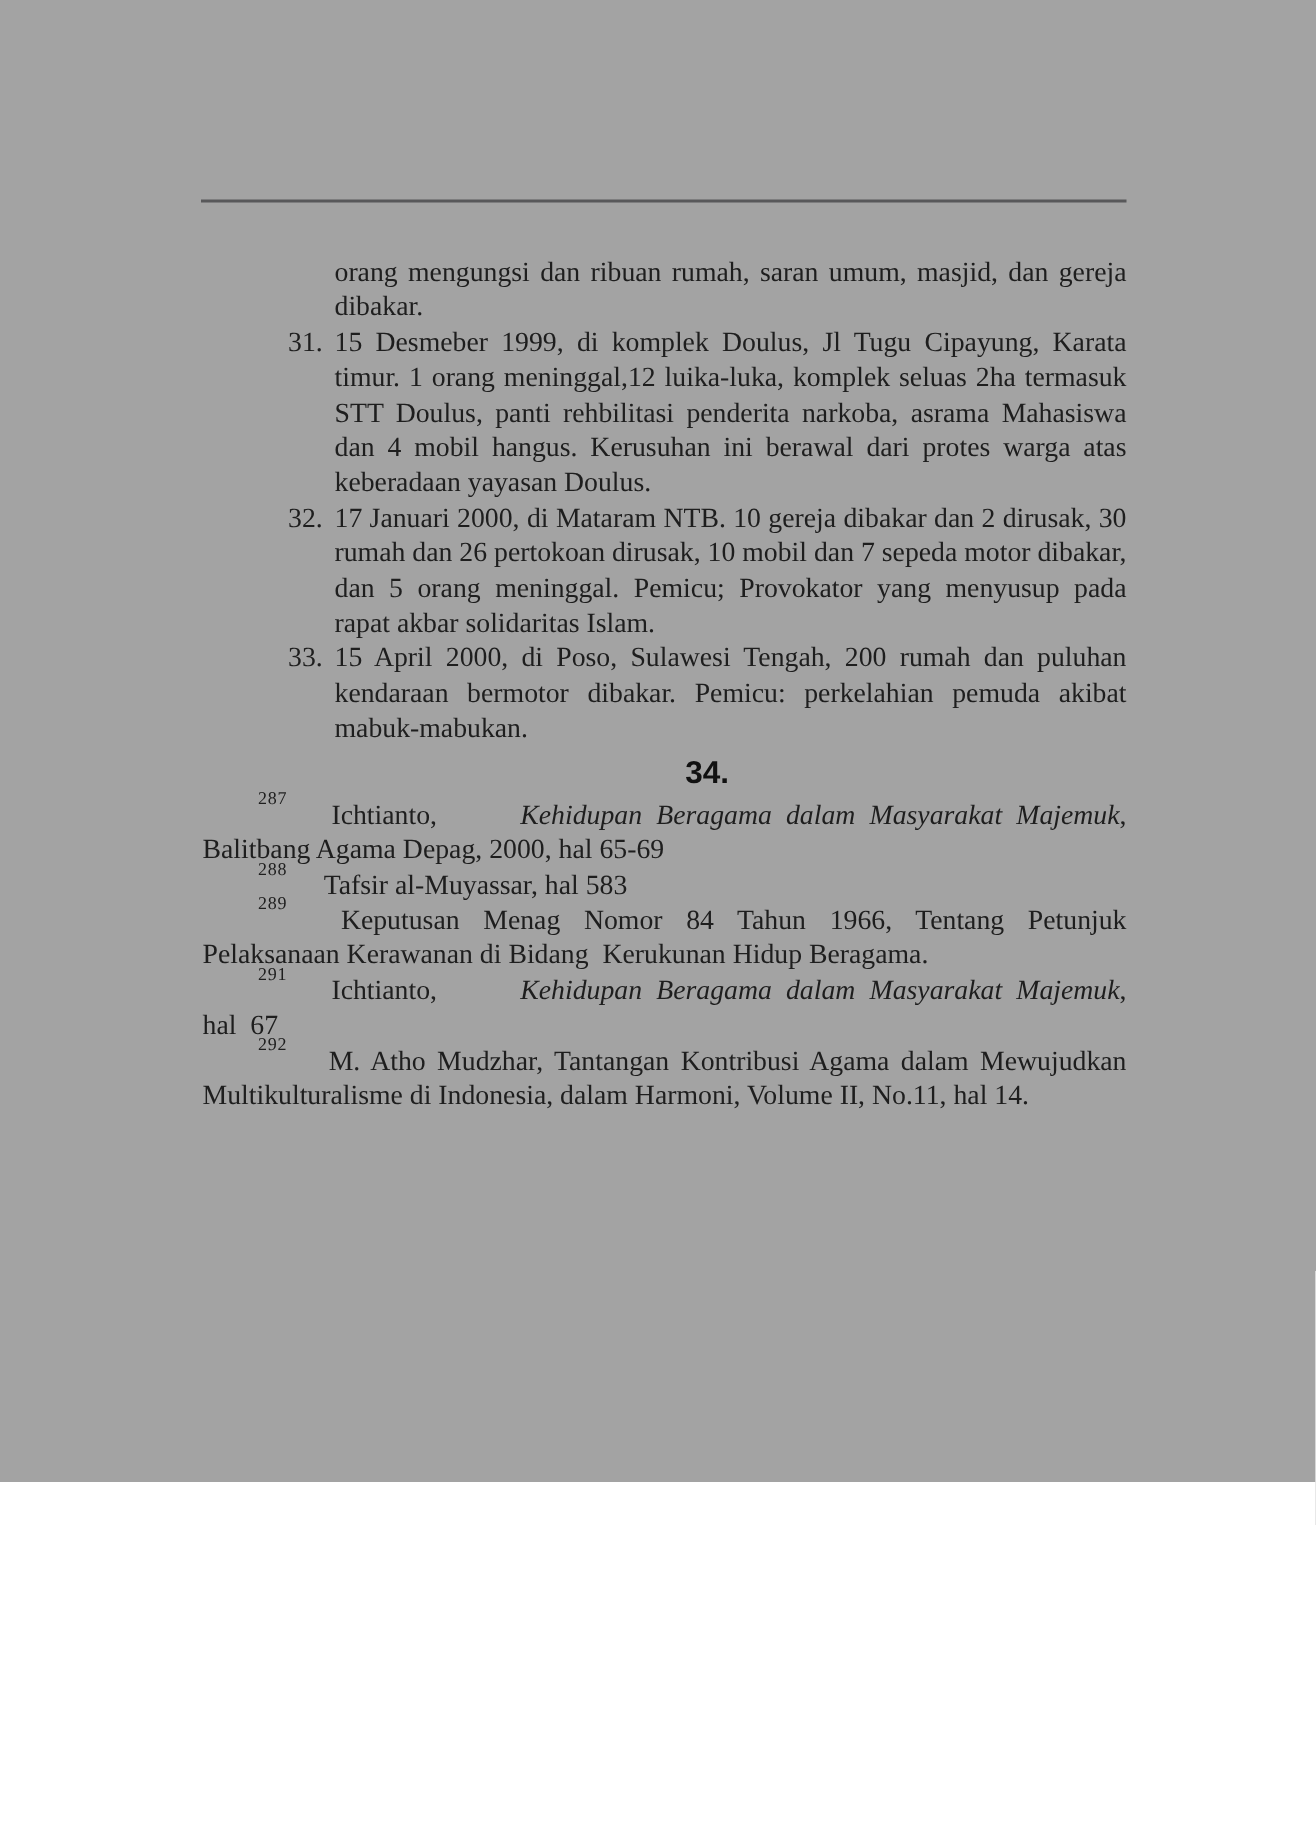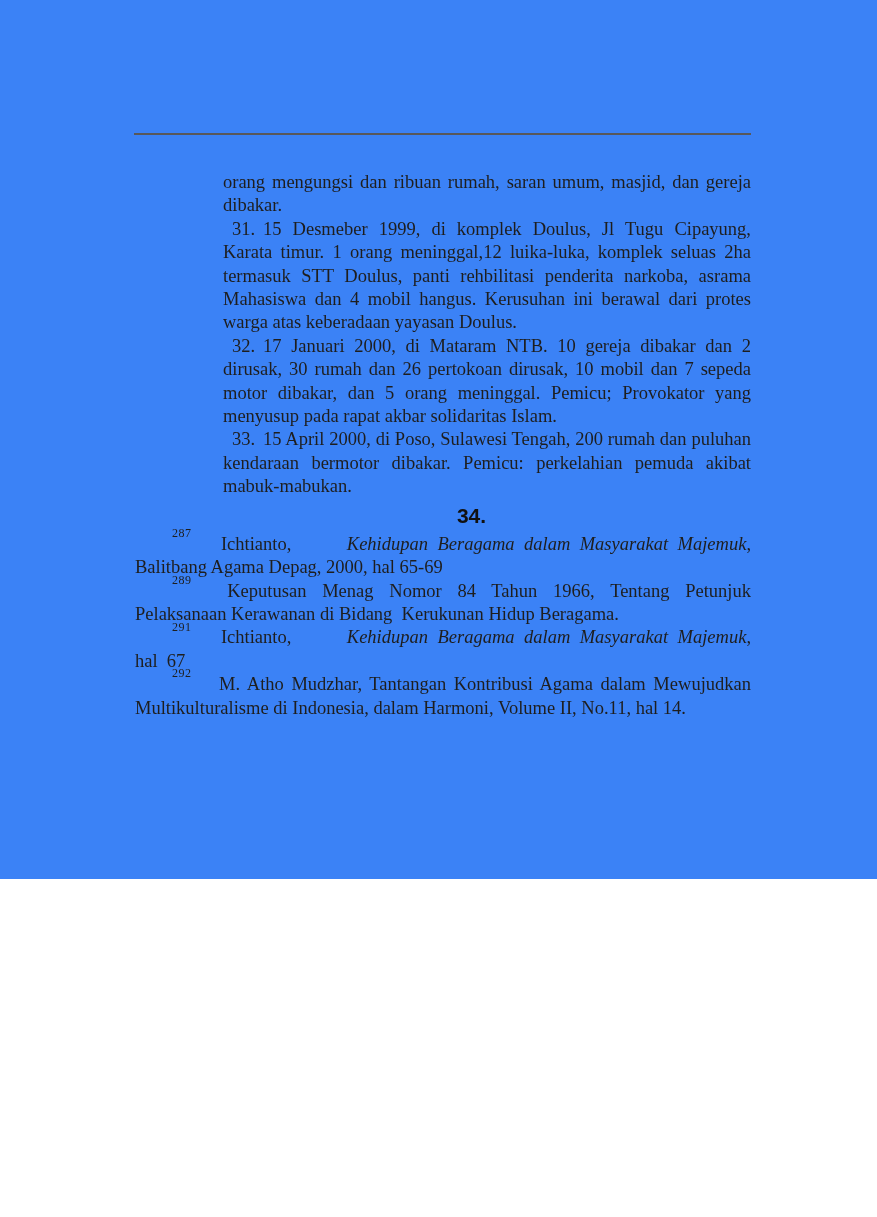--- a/index.html
+++ b/index.html
@@ -1,33 +1,33 @@
 <!DOCTYPE html>
 <html><head>
 <meta charset="utf-8">
 <style>
   * { margin:0; padding:0; box-sizing:border-box; }
   html,body { background:#ffffff; }
   body { width:877px; height:1217px; position:relative; }
   .page {
-    position:relative; width:877px; height:879px; background:#3b82f6;
+    position:relative; width:877px; height:988px; background:#a3a3a3;
     font-family:"Liberation Serif","DejaVu Serif",serif;
     color:#1e1e1e; overflow:hidden;padding-left:28px;
   }
   .rule {
     position:absolute; left:134px; top:133px; width:617px; height:2px;
     background:#58585a;
   }
   .content {
     position:absolute; left:135px; top:171px; width:616px;
     font-size:18.5px; line-height:23.4px; text-align:justify;
   }
   p.cont { margin-left:88px; }
   p.item { margin-left:88px; text-indent:-31px; }
-  .num { display:inline-block; width:31px; text-indent:0;margin-left:40px; }
+  .num { display:inline-block; width:31px; text-indent:0; }
   p.item34 {
     margin:3px 0 4px 57px;
     font-family:"Liberation Sans","DejaVu Sans",sans-serif;
     font-weight:700; font-size:21px; line-height:27px; text-align:center;
     color:#111111;
   }
   p.fn { text-indent:37px; }
   sup.fnm {
     font-size:12px; line-height:0; position:relative; top:-5.5px;
     margin-right:20px; letter-spacing:0.5px;
@@ -53,20 +53,21 @@
     <p class="item"><span class="num">31.</span><span>15 Desmeber 1999, di komplek Doulus, Jl Tugu Cipayung, Karata timur. 1 orang meninggal,12 luika-luka, komplek seluas 2ha termasuk STT Doulus, panti rehbilitasi penderita narkoba, asrama Mahasiswa dan 4 mobil hangus. Kerusuhan ini berawal dari protes warga atas keberadaan yayasan Doulus.</span></p>
 
     <p class="item"><span class="num">32.</span><span>17 Januari 2000, di Mataram NTB. 10 gereja dibakar dan 2 dirusak, 30 rumah dan 26 pertokoan dirusak, 10 mobil dan 7 sepeda motor dibakar, dan 5 orang meninggal. Pemicu; Provokator yang menyusup pada rapat akbar solidaritas Islam.</span></p>
 
     <p class="item"><span class="num">33.</span><span>15 April 2000, di Poso, Sulawesi Tengah, 200 rumah dan puluhan kendaraan bermotor dibakar. Pemicu: perkelahian pemuda akibat mabuk-mabukan.</span></p>
 
     <p class="item34">34.</p>
 
     <p class="fn"><sup class="fnm">287</sup><span> Ichtianto, </span><span class="it">Kehidupan Beragama dalam Masyarakat Majemuk</span><span>, Balitbang Agama Depag, 2000, hal 65-69</span></p>
 
+    <p class="fn"><sup class="fnm">288</sup><span> Tafsir al-Muyassar, hal 583</span></p>
 
     <p class="fn"><sup class="fnm">289</sup><span> Keputusan Menag Nomor 84 Tahun 1966, Tentang Petunjuk Pelaksanaan Kerawanan di Bidang&nbsp; Kerukunan Hidup Beragama.</span></p>
 
 
     <p class="fn"><sup class="fnm">291</sup><span> Ichtianto, </span><span class="it">Kehidupan Beragama dalam Masyarakat Majemuk</span><span>, hal&nbsp; 67</span></p>
 
     <p class="fn"><sup class="fnm">292</sup><span> M. Atho Mudzhar, Tantangan Kontribusi Agama dalam Mewujudkan Multikulturalisme di Indonesia, dalam Harmoni, Volume II, No.11, hal 14.</span></p>
 
 
   </div>

